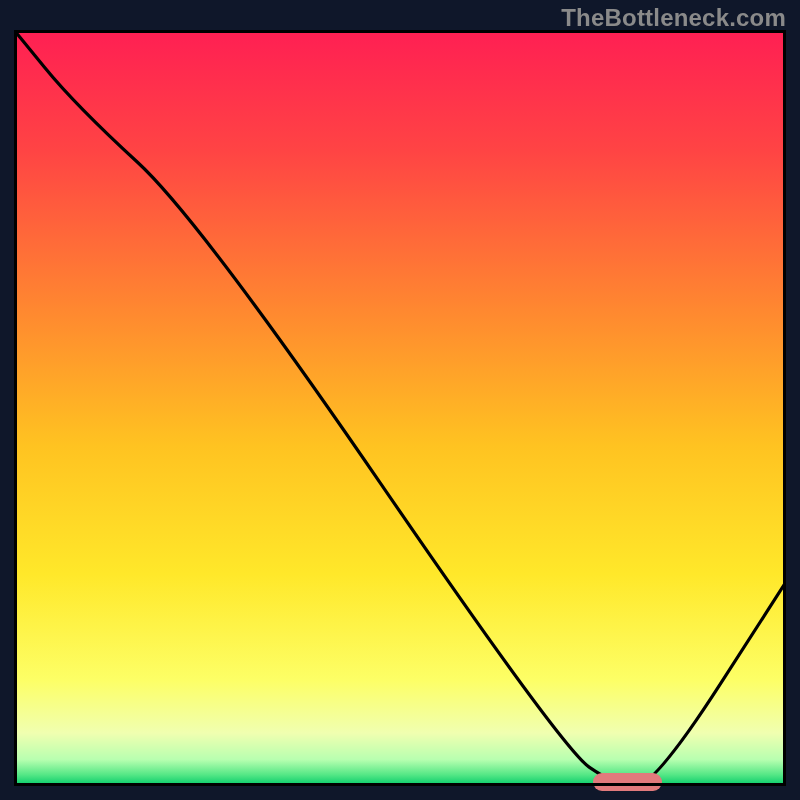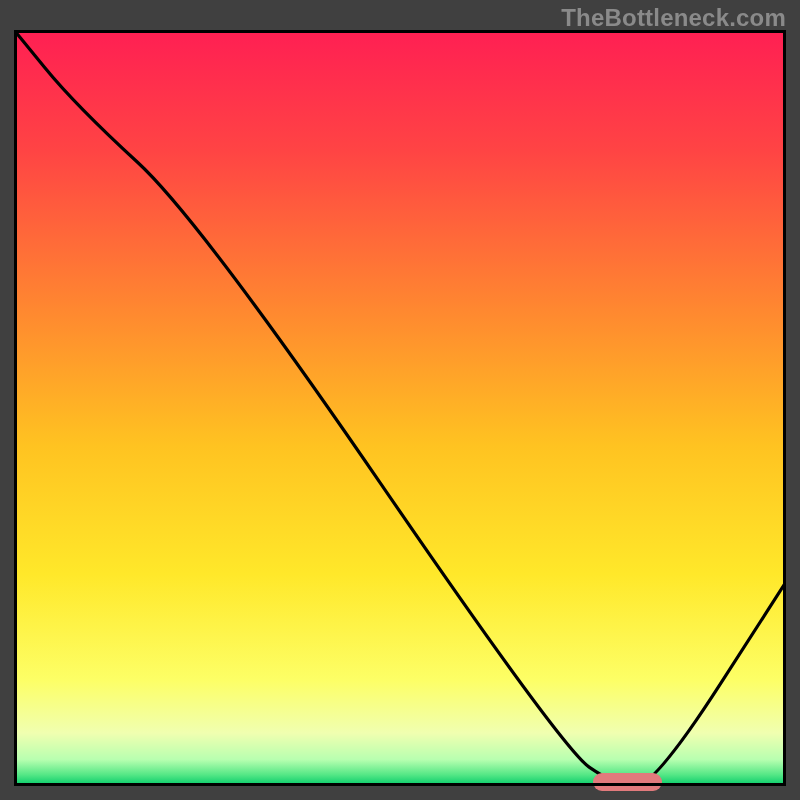--- a/index.html
+++ b/index.html
@@ -1,21 +1,21 @@
 <!DOCTYPE html>
 <html><head>
 <meta charset="utf-8">
 <style>
   * { margin: 0; padding: 0; box-sizing: border-box; }
   html, body { width: 800px; height: 800px; overflow: hidden; background: #fff; }
   .stage {
     position: relative;
     width: 800px;
     height: 800px;
-    background: #404040;
+    background: #0f172a;
   }
   .plot-area {
     position: absolute;
     left: 14px;
     top: 30px;
     width: 772px;
     height: 756px;
   }
   .gradient-bg {
     position: absolute;

